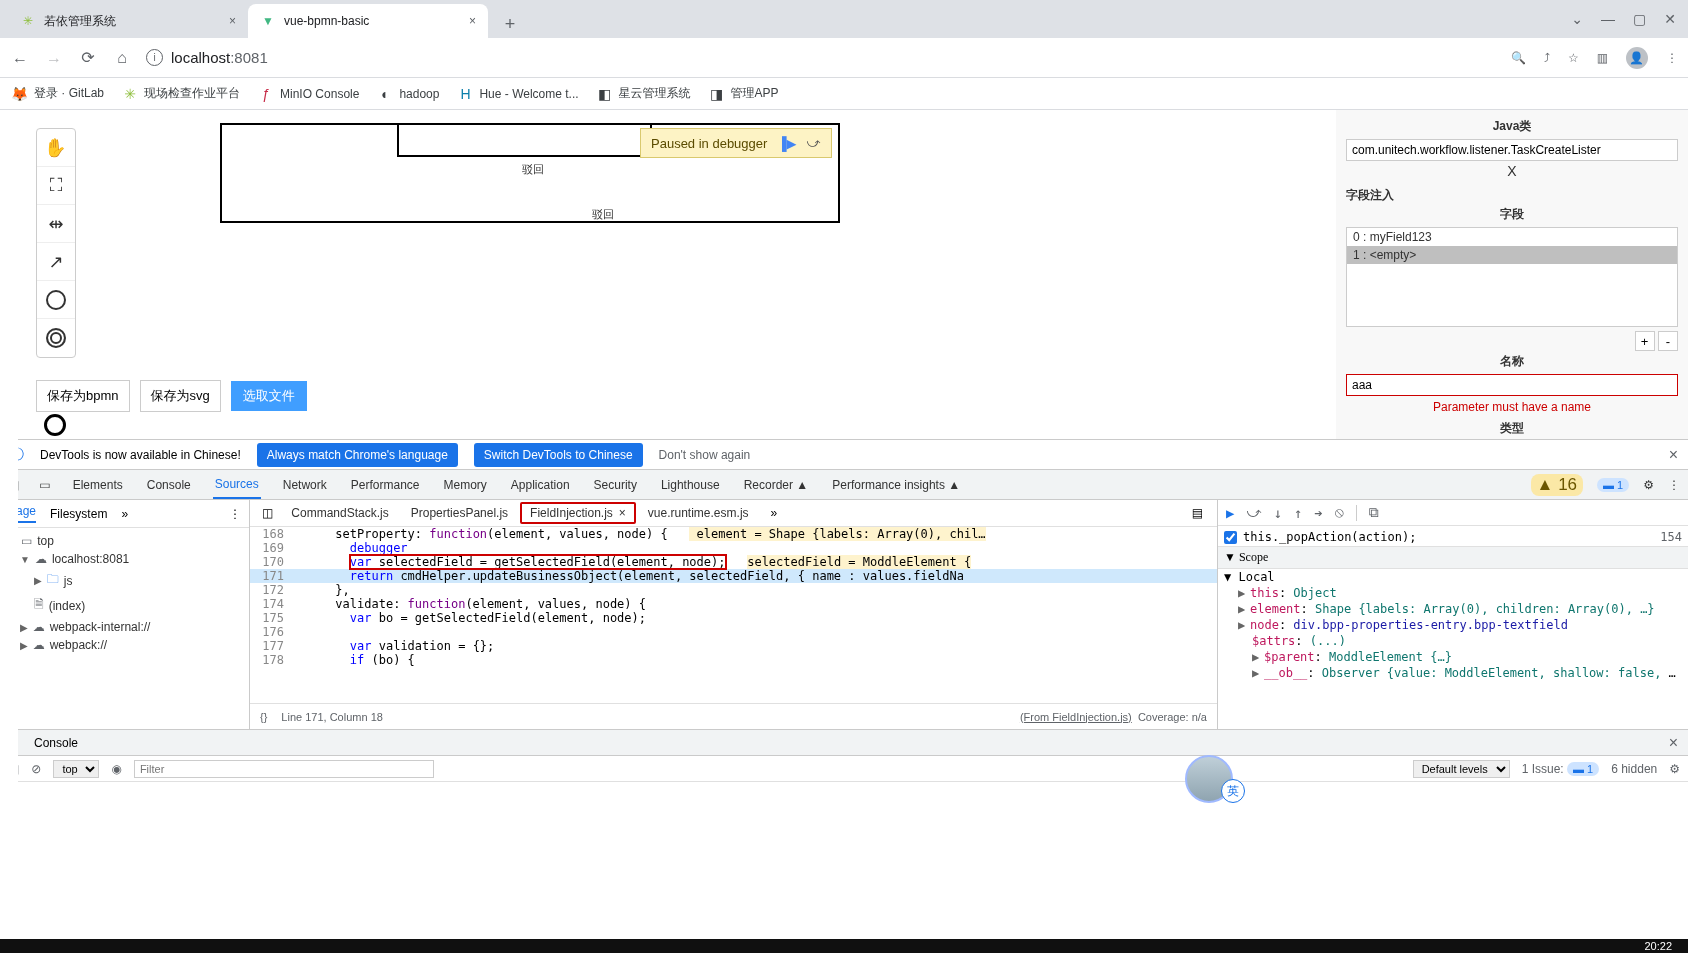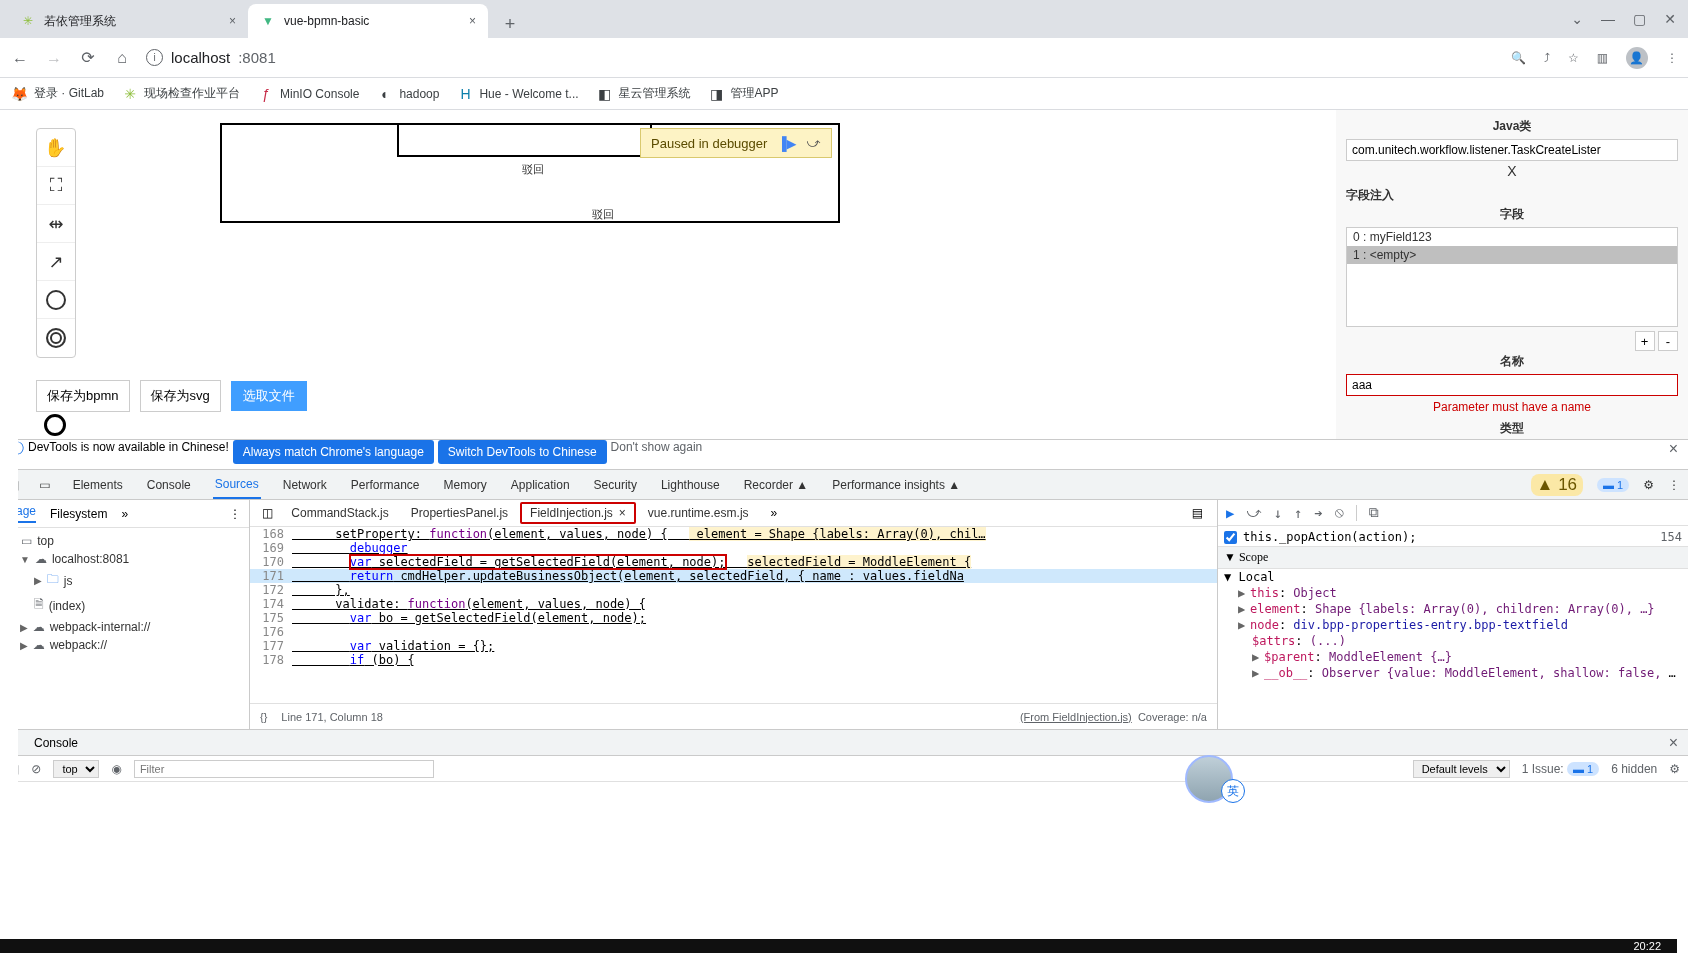--- a/index.html
+++ b/index.html
@@ -13,21 +13,21 @@
 .browser-tab .close-x { margin-left: auto; color: #5f6368; cursor: pointer; }
 .new-tab-btn { width: 28px; height: 28px; display: flex; align-items: center; justify-content: center; font-size: 18px; color: #5f6368; margin-left: 8px; }
 .window-controls { margin-left: auto; display: flex; gap: 18px; padding-right: 12px; align-items: center; height: 100%; }
 .window-controls span { font-size: 14px; color: #5f6368; }
 
 .addr-bar { height: 40px; display: flex; align-items: center; padding: 0 10px; gap: 14px; border-bottom: 1px solid #dadce0; background: #fff; }
 .addr-bar .nav-icon { color: #5f6368; font-size: 16px; width: 20px; text-align: center; }
 .url-box { flex: 1; display: flex; align-items: center; gap: 8px; font-size: 15px; }
 .url-info { color: #5f6368; font-size: 14px; border: 1px solid #5f6368; border-radius: 50%; width: 17px; height: 17px; display: inline-flex; align-items: center; justify-content: center; font-size: 10px; }
 .url-text .host { color: #202124; }
-.url-text .port { color: #5f6368; padding-left: 8px; }
+.url-text .port { color: #5f6368; }
 .addr-right { display: flex; gap: 18px; align-items: center; color: #5f6368; }
 
 .bookmarks { height: 32px; display: flex; align-items: center; padding: 0 12px; gap: 18px; border-bottom: 1px solid #dadce0; font-size: 12px; color: #3c4043; background: #fff; }
 .bookmarks .bm { display: flex; align-items: center; gap: 6px; }
 .bm-icon { width: 16px; height: 16px; display: inline-flex; align-items: center; justify-content: center; font-size: 14px; }
 
 
 .page-content { position: relative; height: 330px; background: #fff; border-bottom: 1px solid #cacaca; }
 .bpmn-tools { position: absolute; left: 36px; top: 18px; width: 40px; background: #fff; border: 1px solid #ccc; border-radius: 4px; display: flex; flex-direction: column; }
 .bpmn-tool { height: 38px; display: flex; align-items: center; justify-content: center; border-bottom: 1px solid #eee; font-size: 18px; color: #333; }
@@ -49,21 +49,21 @@
 .props-panel .x-close { text-align: center; margin-top: 2px; font-size: 14px; }
 .list-box { border: 1px solid #ccc; background: #fff; height: 100px; margin-top: 4px; overflow: auto; position: relative; }
 .list-row { padding: 2px 6px; font-size: 12px; }
 .list-row.sel { background: #bfbfbf; }
 .pm-btns { text-align: right; margin-top: 4px; }
 .pm-btns button { width: 20px; height: 20px; border: 1px solid #ccc; background: #fff; font-size: 13px; }
 .err-input { border: 1px solid #c00 !important; }
 .err-text { color: #c00; text-align: center; margin-top: 4px; font-size: 12px; }
 
 
-.dt-notice { height: 30px; display: flex; align-items: flex-start; padding: 0 10px; gap: 4px; border-bottom: 1px solid #cacaca; font-size: 12px; background:#fff; }
+.dt-notice { height: 30px; display: flex; align-items: center; padding: 0 10px; gap: 16px; border-bottom: 1px solid #cacaca; font-size: 12px; background:#fff; }
 .dt-notice .info-icon { color: #1a73e8; font-size: 14px; }
 .dt-btn-blue { background: #1a73e8; color: #fff; border: none; padding: 5px 10px; border-radius: 3px; font-size: 12px; }
 .dt-link { color: #5f6368; }
 .dt-close { margin-left: auto; color: #5f6368; font-size: 16px; }
 
 .dt-tabs { height: 30px; display: flex; align-items: center; padding: 0 8px; gap: 20px; border-bottom: 1px solid #cacaca; font-size: 12px; color: #333; background: #f1f3f4; }
 .dt-tabs .tab { padding: 6px 2px; }
 .dt-tabs .tab.active { color: #1a73e8; border-bottom: 2px solid #1a73e8; }
 .dt-tabs .right { margin-left: auto; display: flex; gap: 14px; align-items: center; }
 .badge-warn { background: #fbe8a6; color: #6b5500; padding: 1px 6px; border-radius: 8px; font-size: 17px; }
@@ -83,54 +83,54 @@
 .cloud-icon { color: #5f6368; }
 
 .code-pane { flex: 1; display: flex; flex-direction: column; border-right: 1px solid #cacaca; min-width: 0; background: #fff; }
 .file-tabs { display: flex; align-items: center; padding: 2px 6px; border-bottom: 1px solid #e0e0e0; gap: 2px; }
 .file-tab { padding: 4px 10px; font-size: 12px; color: #333; display: flex; align-items: center; gap: 6px; white-space: nowrap; }
 .file-tab.active { background: #fff; }
 .file-tab.hl { border: 2px solid #c00; border-radius: 2px; padding: 2px 8px; }
 .code-area { flex: 1; overflow: auto; font-family: Consolas, monospace; font-size: 12px; position: relative; }
 .code-line { display: flex; }
 .ln { width: 42px; text-align: right; padding-right: 8px; color: #888; user-select: none; }
-.code-txt { white-space: pre; text-decoration: underline; }
+.code-txt { white-space: pre; }
 .kw { color: #0000ff; }
 .kw2 { color: #708; }
 .dbg-hl { background: #fef3cd; }
 .exec-line { background: #cfe8fc; }
 .red-box { outline: 2px solid #c00; outline-offset: -1px; }
 .status-line { height: 26px; border-top: 1px solid #e0e0e0; display: flex; align-items: center; padding: 0 10px; font-size: 11px; color: #5f6368; gap: 14px; }
 .status-line .right { margin-left: auto; }
 
 .debug-pane { width: 470px; display: flex; flex-direction: column; background: #fff; font-family: Consolas, monospace; font-size: 12px; }
 .debug-toolbar { height: 26px; display: flex; align-items: center; gap: 12px; padding: 0 8px; border-bottom: 1px solid #e0e0e0; color: #5f6368; }
 .debug-toolbar span { font-size: 14px; }
 .debug-body { flex: 1; overflow: auto; padding: 2px 6px; }
 .scope-hdr { background: #f1f3f4; padding: 3px 6px; margin: 0 -6px; border-bottom: 1px solid #e0e0e0; border-top: 1px solid #e0e0e0; font-family: "Segoe UI"; }
 .obj-line { padding: 1px 0; white-space: nowrap; overflow: hidden; text-overflow: ellipsis; }
 .obj-line .arrow { color: #666; display: inline-block; width: 12px; }
 .prop-name { color: #be185d; }
 .prop-val { color: #1a1aa6; }
 .prop-str { color: #c41a16; }
-.prop-type { color: #701a75; }
+.prop-type { color: #0f766e; }
 .red-box2 { border: 2px solid #c00; display: inline-block; padding: 0 2px; }
 .watch-row { display: flex; align-items: center; gap: 6px; padding: 2px 0; }
 .watch-row input[type=checkbox] { accent-color: #1a73e8; }
 
 
 .console-drawer { height: 26px; border-bottom: 1px solid #cacaca; display: flex; align-items: center; padding: 0 10px; gap: 12px; font-size: 12px; background: #f1f3f4; }
 .console-drawer .right { margin-left: auto; font-size: 16px; color: #5f6368; }
 .console-filters { height: 26px; display: flex; align-items: center; padding: 0 8px; gap: 12px; font-size: 12px; color: #5f6368; border-bottom: 1px solid #e0e0e0; background: #fff; }
 .console-filters select { border: 1px solid #ccc; font-size: 11px; padding: 1px 4px; }
 .console-filters input { border: 1px solid #ccc; font-size: 11px; padding: 2px 5px; width: 300px; }
 .console-filters .right-group { margin-left: auto; display: flex; gap: 12px; align-items:center; }
 
 
-.taskbar { position: absolute; bottom: 0; left: 0; right: 11px; height: 14px; background: #101010; display:flex; align-items:center; }
+.taskbar { position: absolute; bottom: 0; left: 0; right: 0; height: 14px; background: #101010; display:flex; align-items:center; }
 .taskbar .clock { margin-left: auto; color: #fff; font-size: 11px; padding-right: 16px; }
 
 
 .left-sliver { position: absolute; left: 0; top: 110px; bottom: 14px; width: 18px; background: #fff; color: #333; font-size: 12px; overflow: hidden; }
 
 
 .float-avatar { position: absolute; right: 455px; bottom: 150px; width: 48px; height: 48px; border-radius: 50%; background: linear-gradient(#bfcfd8,#8fa4b0); border: 2px solid #9fb9ff; display:flex; align-items:center; justify-content:center; }
 .float-avatar::after { content: "英"; position: absolute; right: -14px; bottom: -2px; background: #fff; border: 1px solid #1a73e8; border-radius: 50%; width: 22px; height: 22px; display:flex; align-items:center; justify-content:center; font-size: 12px; color:#1a73e8; }
 </style>
 </head>

